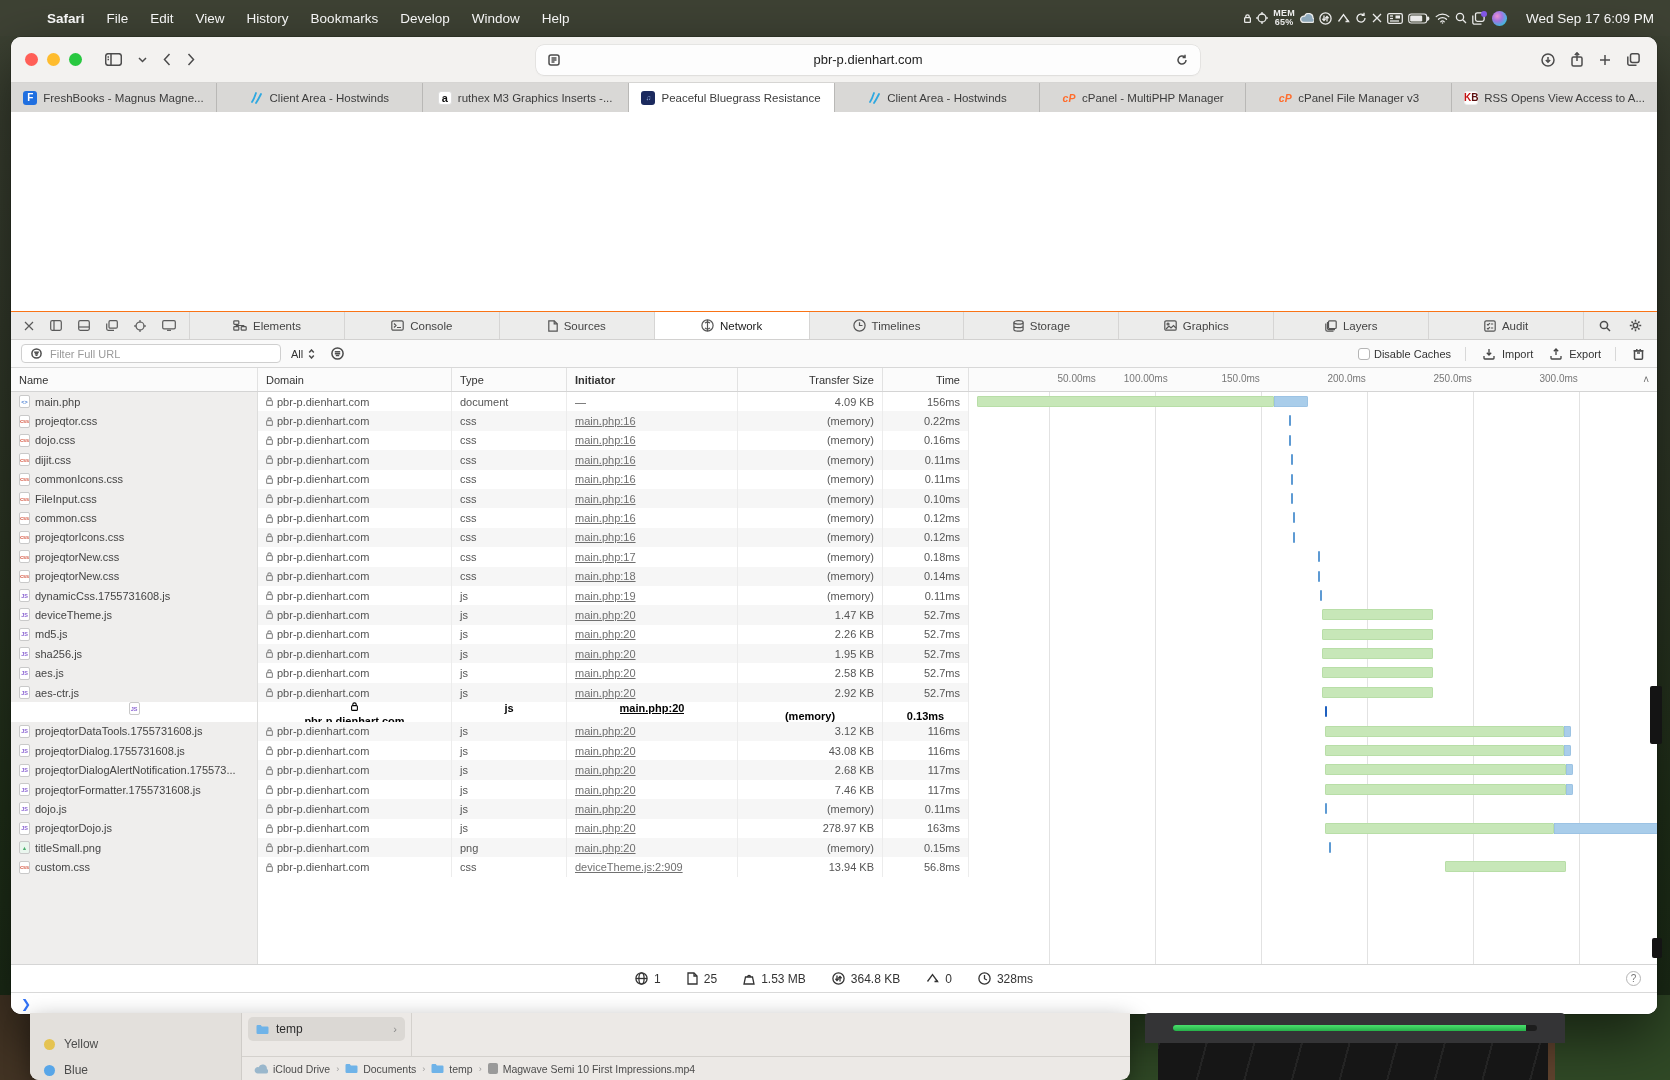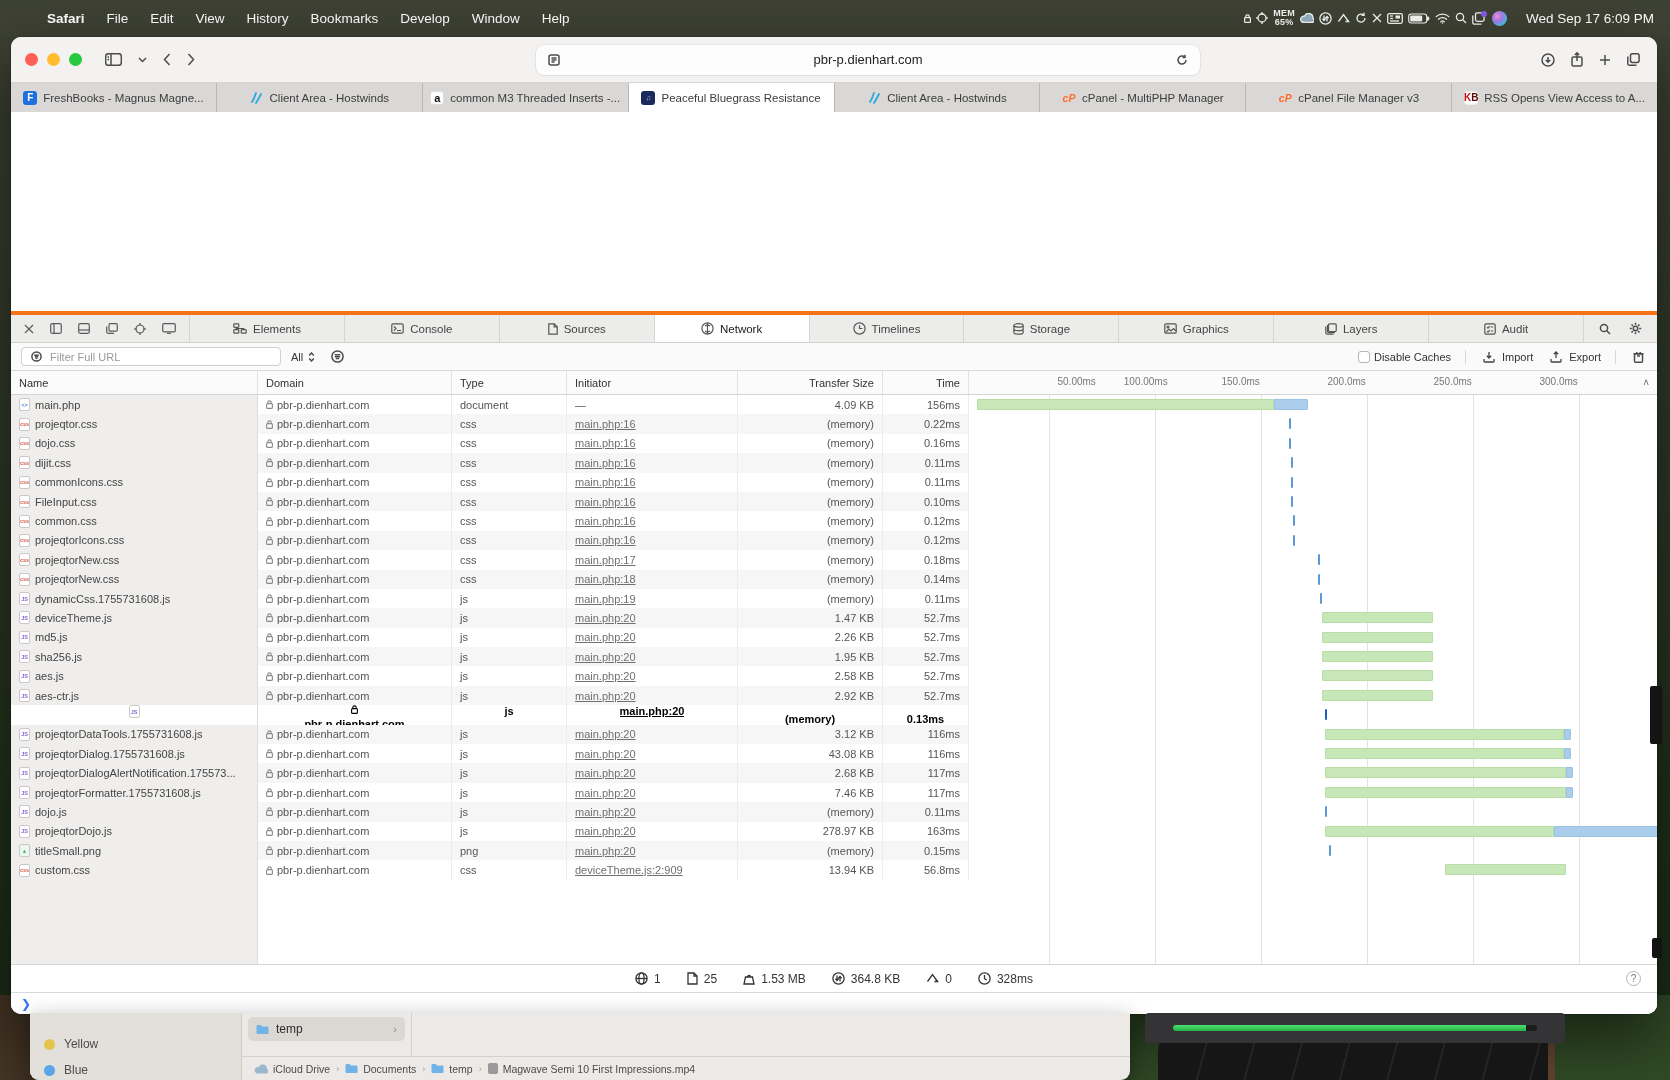--- a/index.html
+++ b/index.html
@@ -66,21 +66,21 @@
     font-size:11.5px; color:#3c3c3c; background:#d9d8d6; border-right:1px solid #b9b8b6;
     overflow:hidden; white-space:nowrap; padding:0 8px;
   }
   .tab.active{ background:#ffffff; }
   .tab:last-child{ border-right:none; }
   .favicon{ width:14px; height:14px; border-radius:3px; flex:none;
     display:flex; align-items:center; justify-content:center;
     font-size:10px; font-weight:700; }
   .page-area{ flex:1; background:#fff; }
   
-  .inspector{ height:703px; flex:none; display:flex; flex-direction:column; border-top:4px solid #f97316; background:#fff; }
+  .inspector{ height:703px; flex:none; display:flex; flex-direction:column; border-top:1px solid #f97316; background:#fff; }
   .insp-tabbar{ height:28px; background:#ececeb; display:flex; align-items:stretch; flex:none; border-bottom:1px solid #d2d1d0; }
   .insp-tools{ display:flex; align-items:center; gap:10px; padding:0 10px; }
   .insp-tools .tb-icon svg{ stroke:#5a5a5a; stroke-width:1.2; }
   .insp-tab{
     display:flex; align-items:center; justify-content:center; gap:6px; flex:1;
     font-size:11.5px; color:#444; border-left:1px solid #d6d5d4;
   }
   .insp-tab svg{ stroke:#555; fill:none; stroke-width:1.2; }
   .insp-tab.active{ background:#fff; color:#1a1a1a; }
   .insp-right{ display:flex; align-items:center; gap:12px; padding:0 12px; border-left:1px solid #d6d5d4; }
@@ -378,21 +378,21 @@
         <span class="favicon" style="background:transparent;">
           <svg width="13" height="12" viewBox="0 0 13 12" fill="none" stroke="#2ea8e0" stroke-width="1.8" stroke-linecap="round">
             <path d="M2 10C4 7 5 4 6 1"></path>
             <path d="M6 11C8 8 9.5 5 11 2"></path>
           </svg>
         </span>
         <span>Client Area - Hostwinds</span>
       </div>
       <div class="tab">
         <span class="favicon" style="background:#fff;border:1px solid #ddd;color:#111;font-size:11px;">a<svg style="position:absolute" width="0" height="0"></svg></span>
-        <span>common M3 Threaded Inserts -...</span>
+        <span>ruthex M3 Graphics Inserts -...</span>
       </div>
       <div class="tab active">
         <span class="favicon" style="background:#1b2a5e;color:#9fb6e8;font-size:7px;">♫</span>
         <span>Peaceful Bluegrass Resistance</span>
       </div>
       <div class="tab">
         <span class="favicon" style="background:transparent;">
           <svg width="13" height="12" viewBox="0 0 13 12" fill="none" stroke="#2ea8e0" stroke-width="1.8" stroke-linecap="round">
             <path d="M2 10C4 7 5 4 6 1"></path>
             <path d="M6 11C8 8 9.5 5 11 2"></path>
@@ -636,21 +636,21 @@
           <div class="gridline" style="left: 186px;"></div>
           <div class="gridline" style="left: 292px;"></div>
           <div class="gridline" style="left: 398px;"></div>
           <div class="gridline" style="left: 504px;"></div>
           <div class="gridline" style="left: 610px;"></div>
         </div>
       <div class="thead">
           <div class="th" style="width: 247px;">Name</div>
           <div class="th" style="width: 194px;">Domain</div>
           <div class="th" style="width: 115px;">Type</div>
-          <div class="th" style="width: 171px;">Initiator</div>
+          <div class="th" style="width: 171px; font-weight: bold;">Initiator</div>
           <div class="th right" style="width: 145px;">Transfer Size</div>
           <div class="th right" style="width: 86px;">Time</div>
           <div class="timeline-head">
             <span class="tick-label" style="left: 80px; margin-left: 48px;">50.00ms</span>
             <span class="tick-label" style="left: 200px;">100.00ms</span>
             <span class="tick-label" style="left: 292px;">150.0ms</span>
             <span class="tick-label" style="left: 398px;">200.0ms</span>
             <span class="tick-label" style="left: 504px;">250.0ms</span>
             <span class="tick-label" style="left: 610px;">300.0ms</span>
             <span class="collapse-chevron">˄</span>

